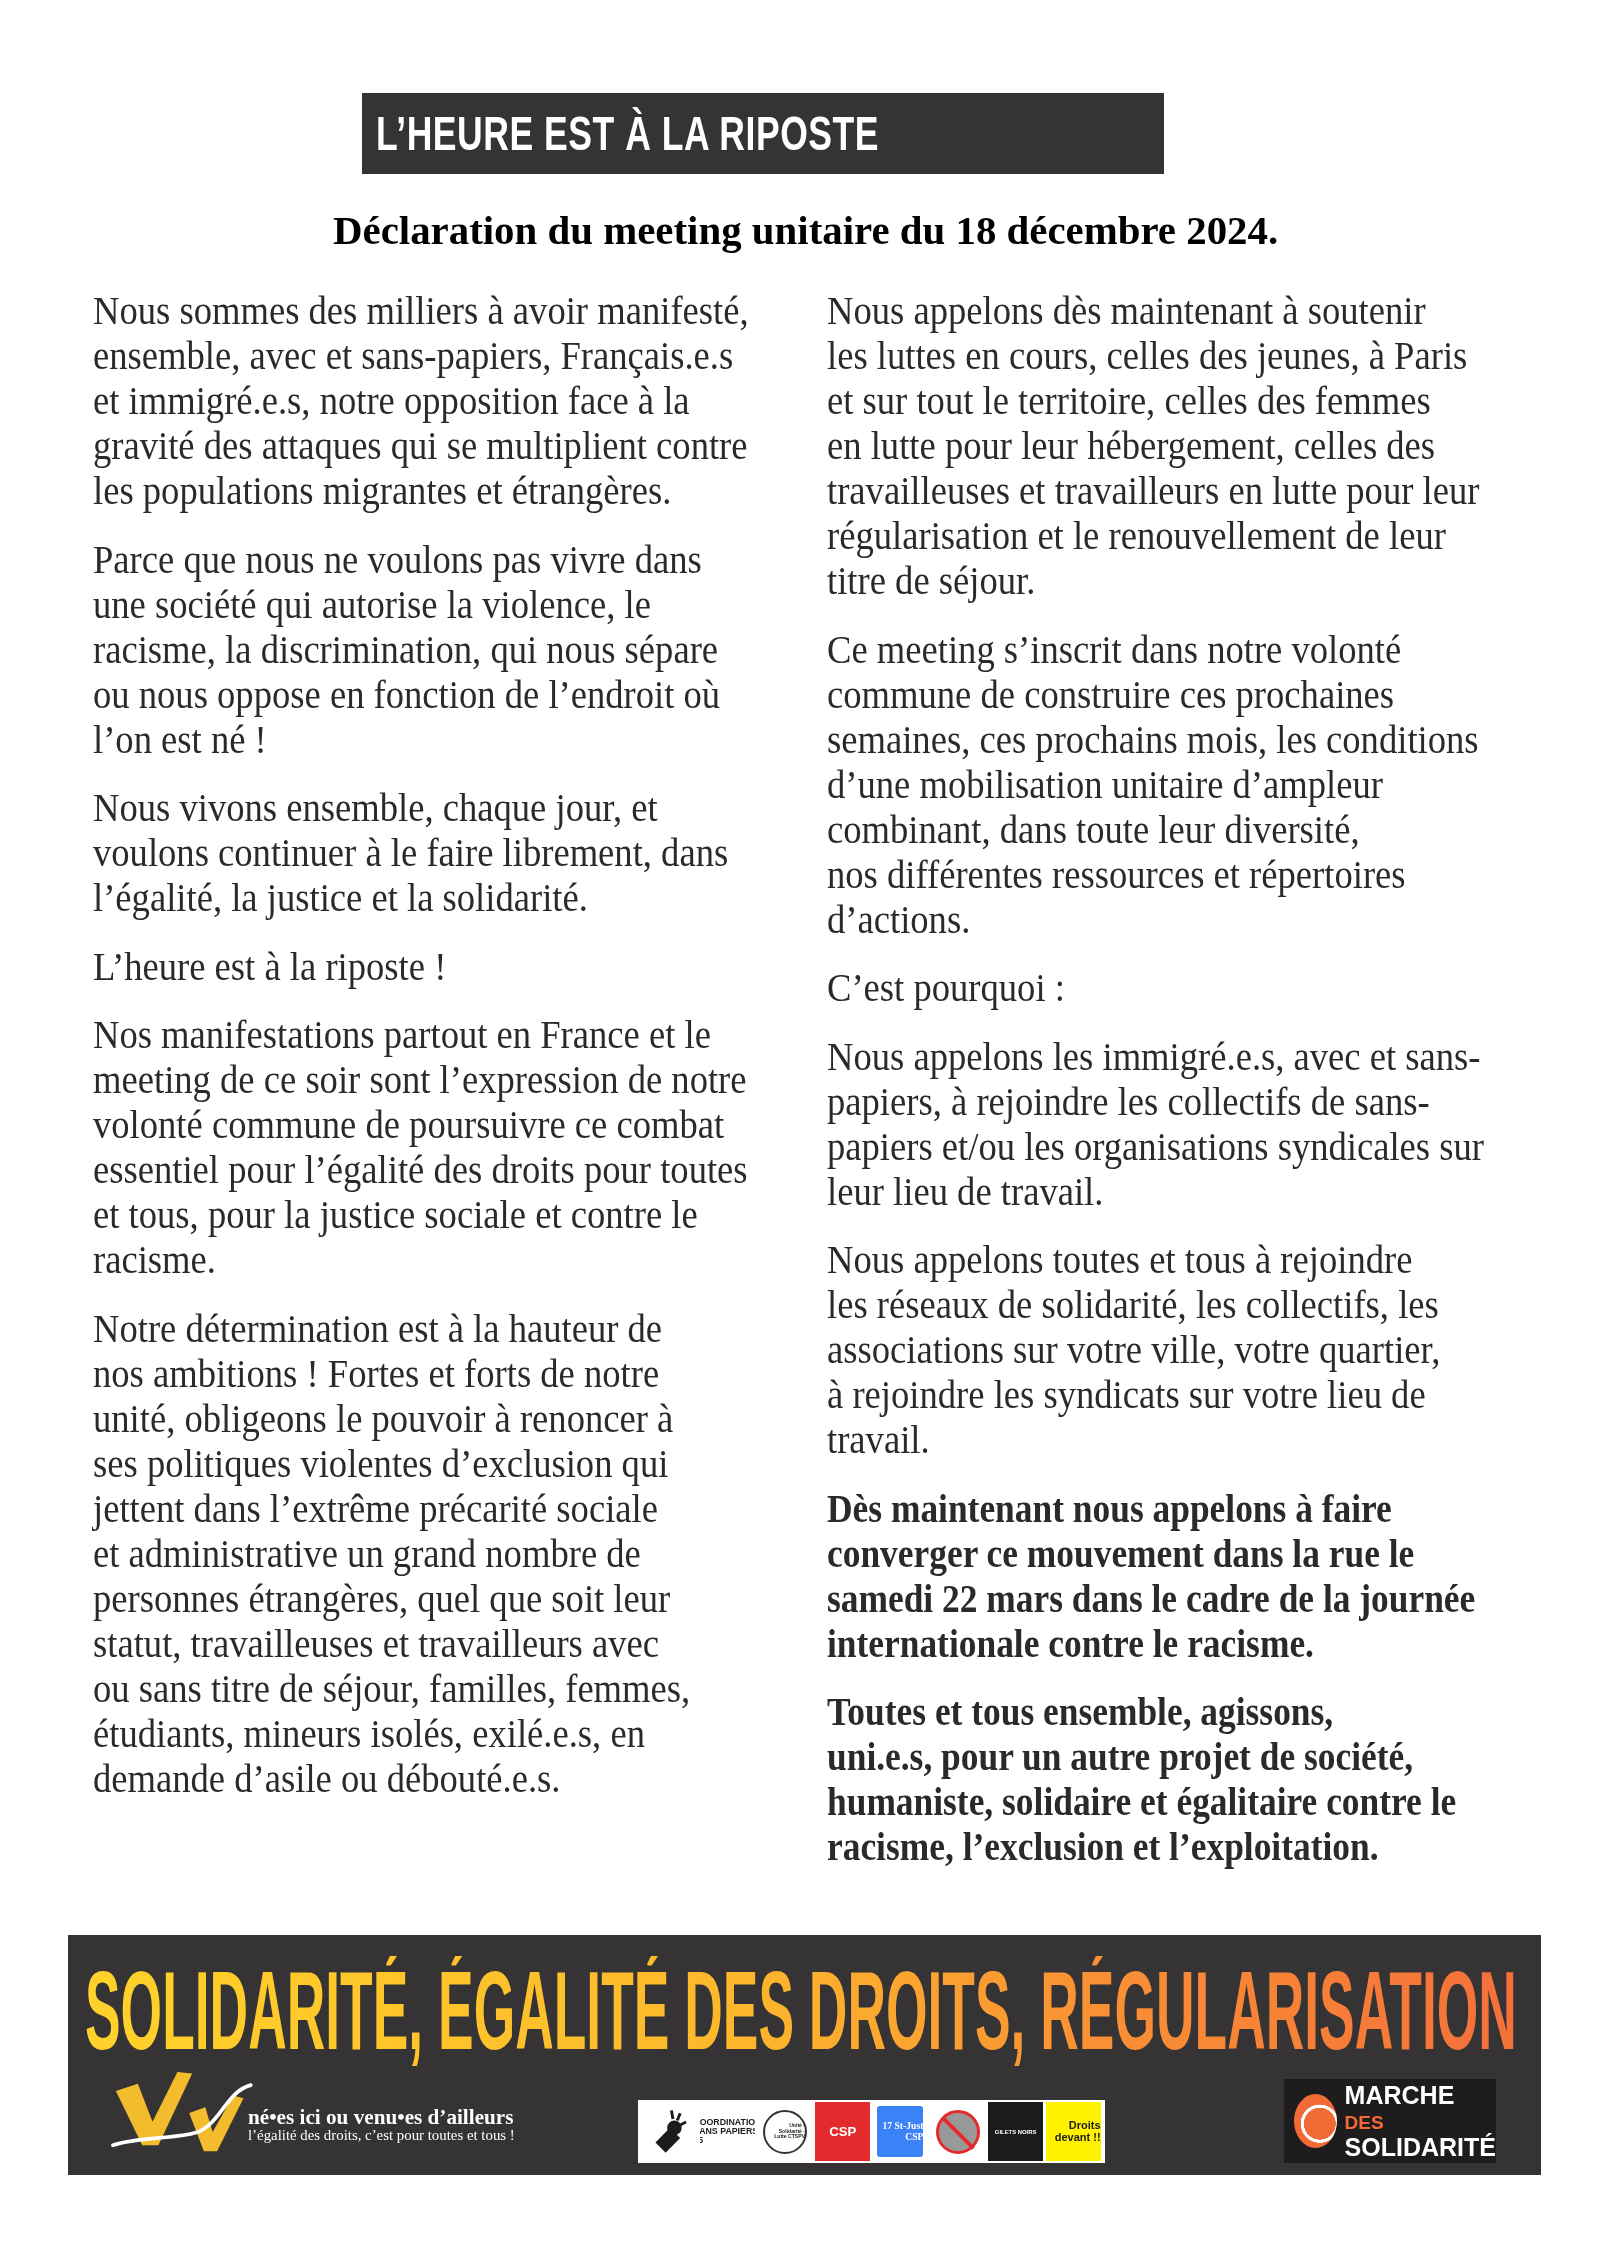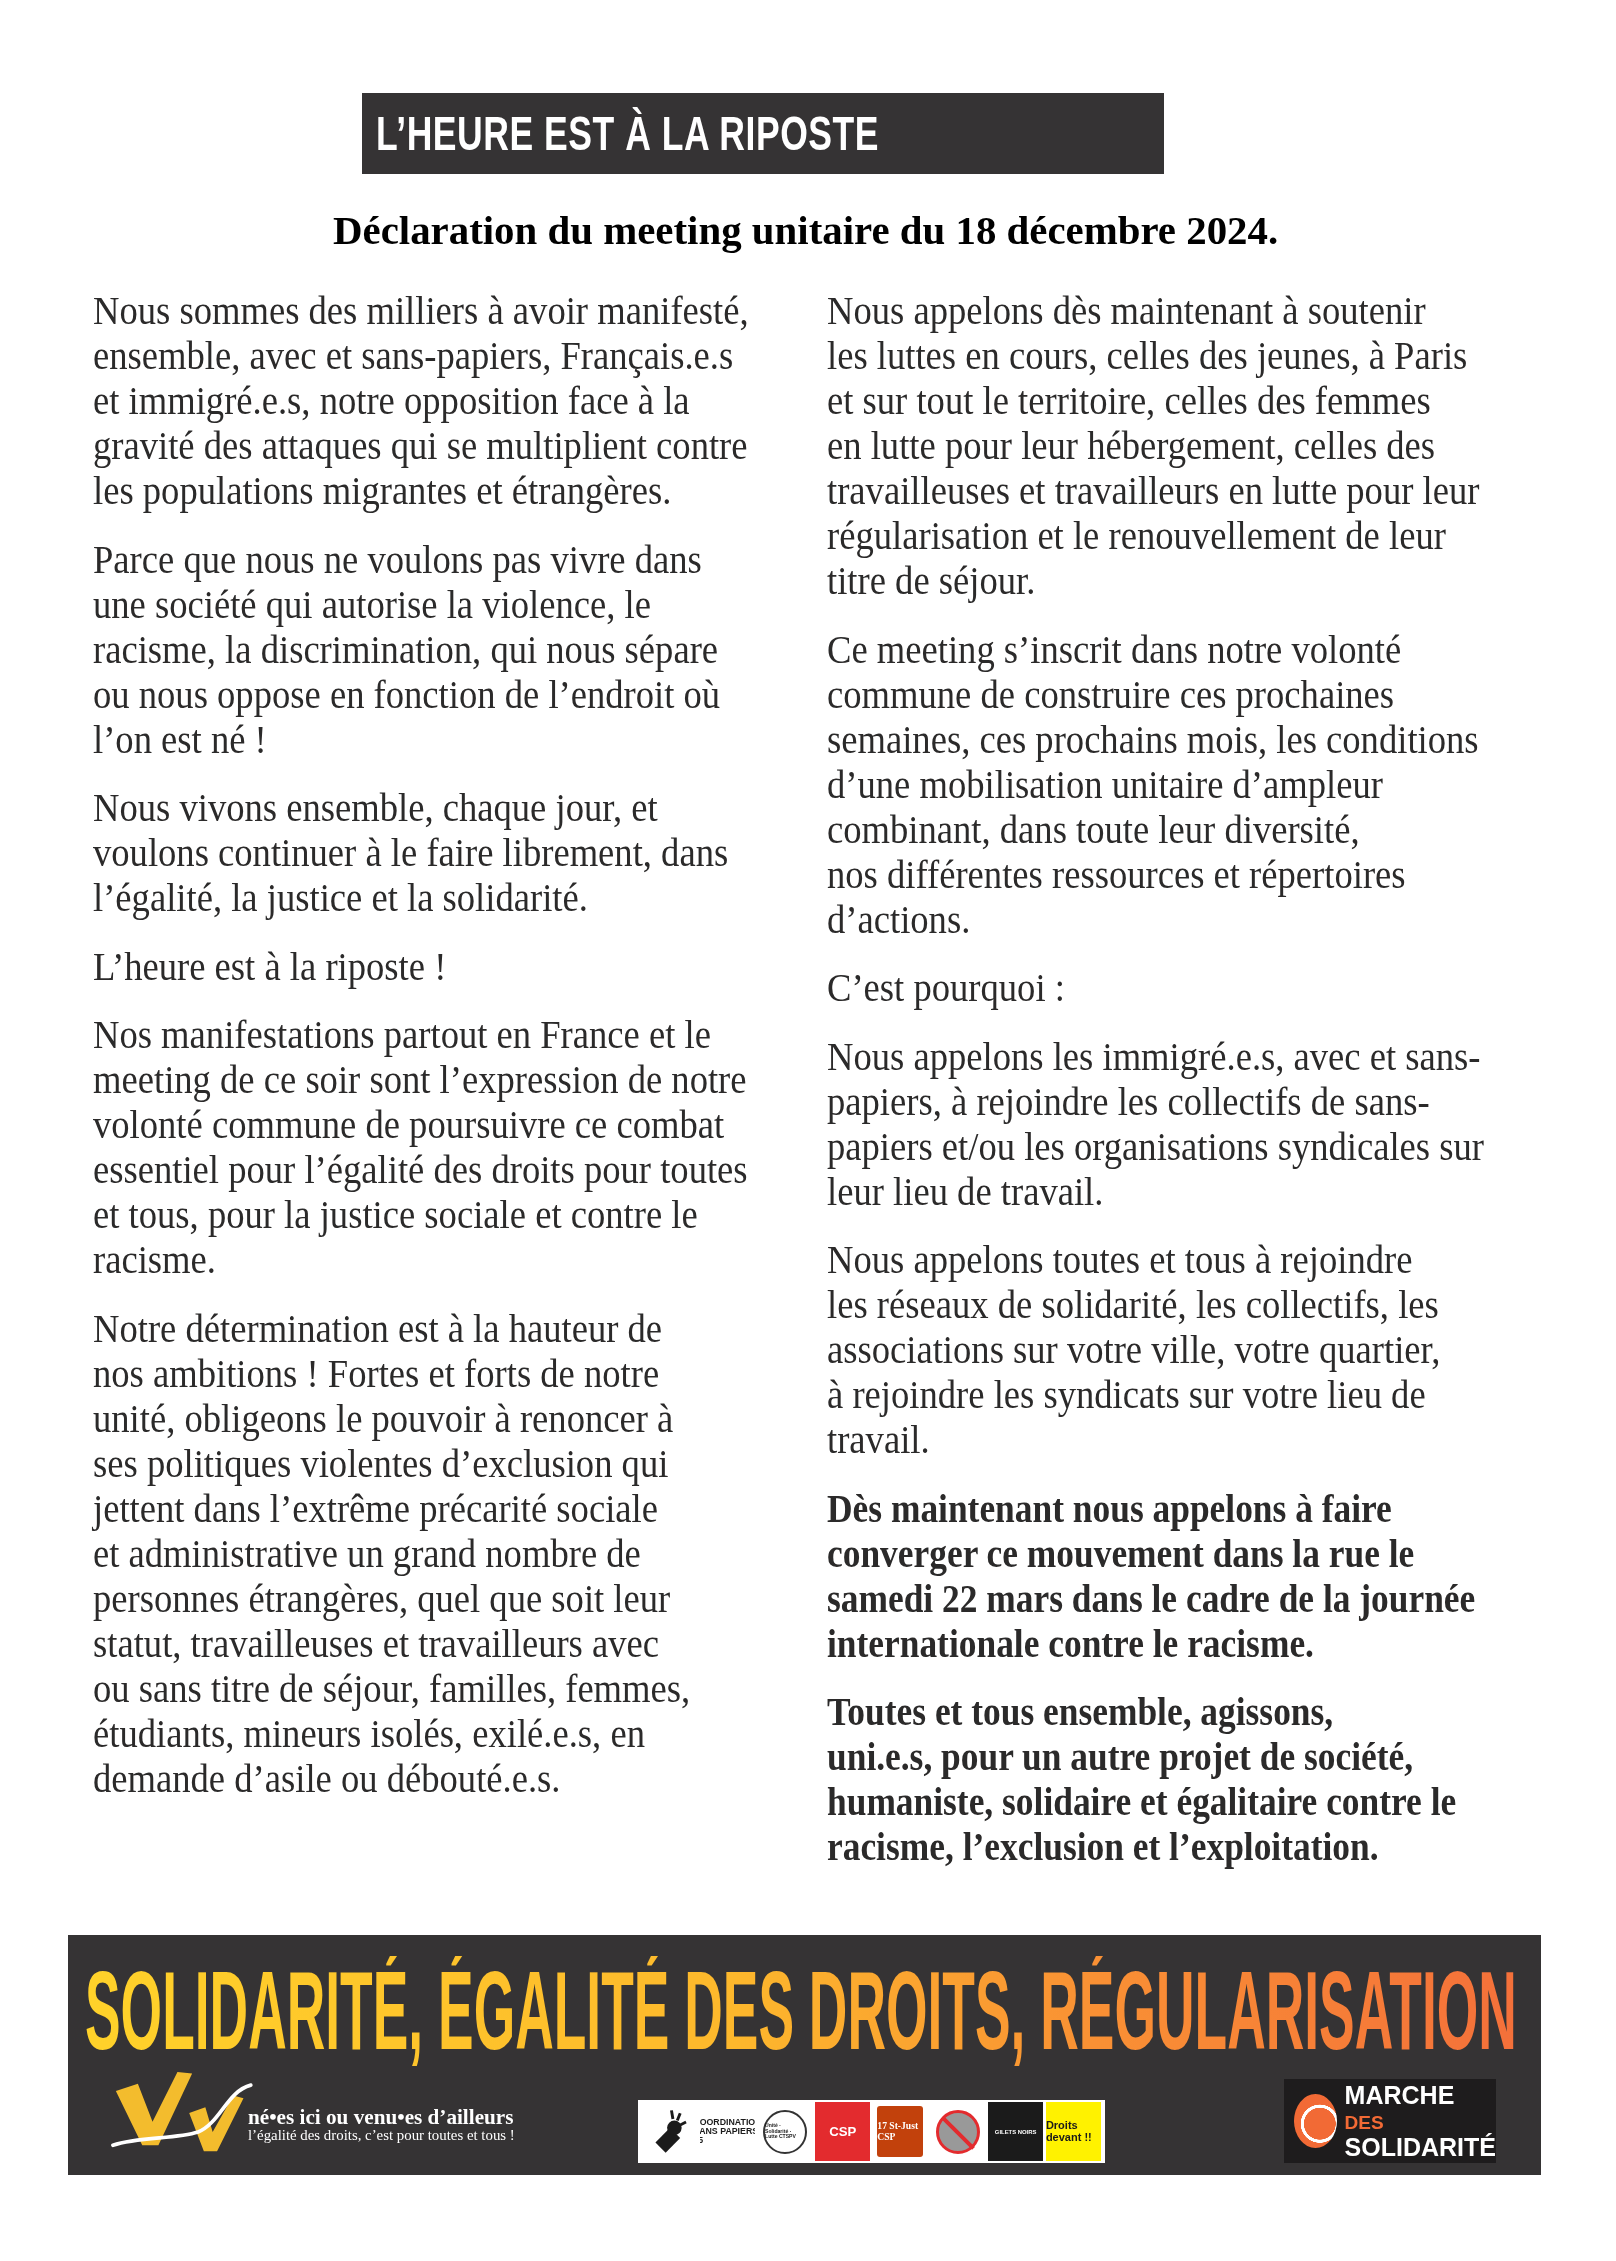--- a/index.html
+++ b/index.html
@@ -45,21 +45,21 @@
 
   
   #vv-logo { left: 110px; top: 2069px; width: 143px; height: 88px; }
   #vv-slogan { left: 248px; top: 2106px; width: 268px; color: #ffffff; font-family: "Liberation Serif", serif; }
   #vv-slogan .s1 { font-size: 22px; font-weight: bold; line-height: 22px; height: 22px; }
   #vv-slogan .s2 { font-size: 14px; line-height: 16px; height: 16px; }
 
   
   #logo-strip { left: 638px; top: 2100px; width: 467px; height: 63px; background: #ffffff; display: flex; align-items: stretch; gap: 2.9px; padding: 0 4.4px; box-sizing: border-box; }
   .org { flex: 1 1 0; display: flex; align-items: center; justify-content: center; overflow: hidden;
-         font-family: "Liberation Sans", sans-serif; font-weight: bold; font-size: 7.3px; line-height: 8px; text-align: left; }
+         font-family: "Liberation Sans", sans-serif; font-weight: bold; font-size: 7.3px; line-height: 8px; text-align: right; }
   .org.red { background: #e32b2e; color: #ffffff; margin: 2.2px 0; }
   .org.black { background: #1b1b1b; color: #ffffff; margin: 2.2px 0; font-size: 5.9px; }
   .org.yellow { background: #fff200; color: #1b1b1b; margin: 2.2px 0; font-size: 11px; line-height: 11.8px; }
   .org.white { background: #ffffff; color: #1b1b1b; }
   .org .circle { width: 44px; height: 44px; border-radius: 50%; border: 2.2px solid #333; box-sizing: border-box; display:flex; align-items:center; justify-content:center; font-size: 6.6px; }
   .org .redcircle { width: 44px; height: 44px; border-radius: 50%; border: 3.7px solid #e32b2e; box-sizing: border-box; position: relative; background: #999; }
   .org .redcircle::after { content: ""; position: absolute; left: 50%; top: -1.5px; width: 3.7px; height: 44px; background: #e32b2e; transform: rotate(-45deg); margin-left: -2.2px; }
   .csp-red { color: #e32b2e; font-size: 8.8px; line-height: 8.8px; text-align: left; }
 
   
@@ -203,21 +203,21 @@
   </div>
   <div class="org white">
     <div class="circle">
         <span style="font-size:5.1px;line-height:5.9px">Unité · Solidarité · Lutte CTSPV</span>
       </div>
   </div>
   <div class="org red">
     <span style="font-size:13.2px">CSP</span>
   </div>
   <div class="org white">
-    <div style="background:#c2410c;border-radius:3px;color:#fff;width:46px;height:51px;display:flex;align-items:center;justify-content:center;font-family:'Liberation Serif',serif;font-size:9.6px;line-height:10.3px">
+    <div style="background:#3b82f6;border-radius:3px;color:#fff;width:46px;height:51px;display:flex;align-items:center;justify-content:center;font-family:'Liberation Serif',serif;font-size:9.6px;line-height:10.3px">
       <span>17 St-Just CSP</span>
     </div>
   </div>
   <div class="org white">
     <div class="redcircle"></div>
   </div>
   <div class="org black">
     <span>GILETS NOIRS</span>
   </div>
   <div class="org yellow">

